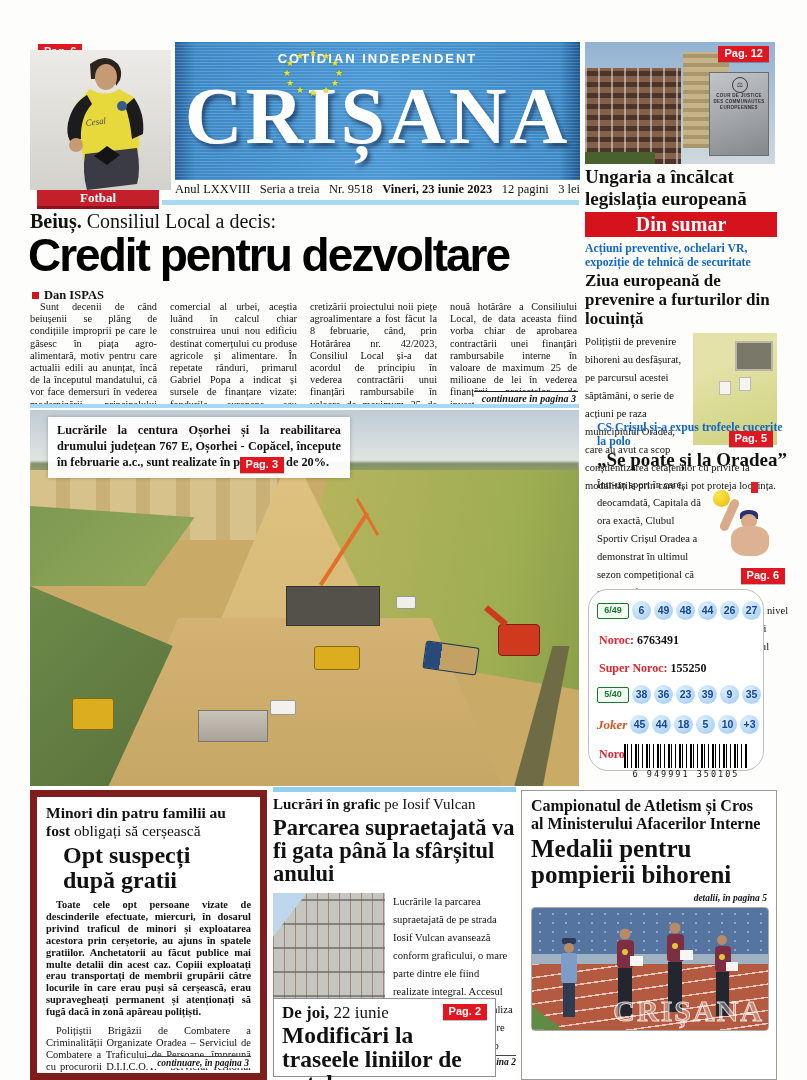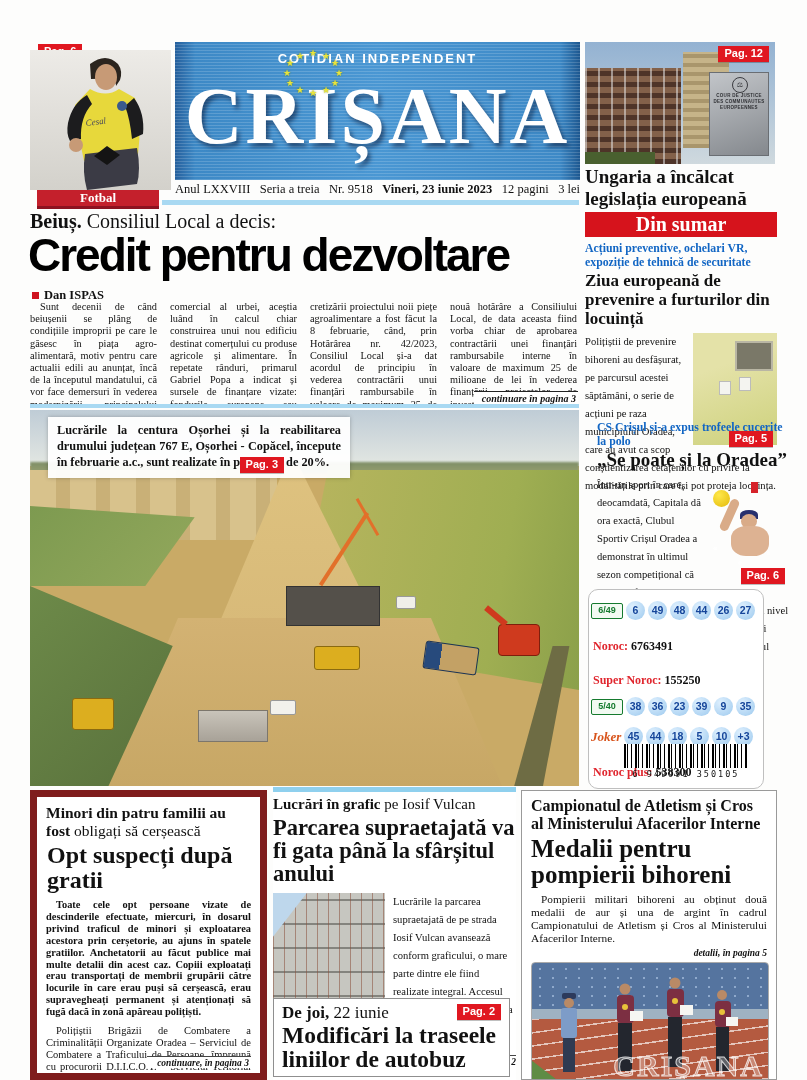--- a/index.html
+++ b/index.html
@@ -84,54 +84,54 @@
   .fig .paper{position:absolute;left:2px;top:18px;width:10px;height:12px;background:#f4f4f0;border:1px solid #bbb;}
   .ph-polo{width:82px;height:106px;background:linear-gradient(180deg,#b9b5ad 0 20%,#7edce e 20%),linear-gradient(180deg,#b9b5ad 0 20%,#6fd0e6 20%,#38b0d6);overflow:hidden;position:relative;}
   .polo-ball{position:absolute;left:6px;top:14px;width:17px;height:17px;border-radius:50%;background:radial-gradient(circle at 35% 30%,#ffe84a,#e3b90a);}
   .polo-flag{position:absolute;left:44px;top:6px;width:7px;height:11px;background:#d6222a;}
   .polo-arm{position:absolute;left:18px;top:22px;width:9px;height:34px;background:#d9ab88;transform:rotate(24deg);border-radius:5px;}
   .polo-head{position:absolute;left:34px;top:38px;width:16px;height:15px;border-radius:50%;background:#d9ab88;}
   .polo-cap{position:absolute;left:33px;top:34px;width:18px;height:9px;border-radius:50% 50% 0 0;background:#27306e;}
   .polo-torso{position:absolute;left:24px;top:50px;width:38px;height:30px;border-radius:40%;background:#ddb292;}
   .foam{position:absolute;inset:55% 0 0 0;background:radial-gradient(circle 3px at 10% 30%,rgba(255,255,255,.8) 0 60%,transparent 61%),radial-gradient(circle 3px at 40% 60%,rgba(255,255,255,.7) 0 60%,transparent 61%),radial-gradient(circle 3px at 75% 40%,rgba(255,255,255,.7) 0 60%,transparent 61%),radial-gradient(circle 4px at 60% 80%,rgba(255,255,255,.6) 0 60%,transparent 61%);}
   
-  .lottery{left:588px;top:589px;width:176px;background:#fff;border:1px solid #bfbfbf;border-radius:10px;padding:9px 2px 8px;box-sizing:border-box;font-family:"Liberation Sans",sans-serif;}
+  .lottery{left:588px;top:589px;width:176px;background:#fff;border:1px solid #bfbfbf;border-radius:20px;padding:9px 8px 8px;box-sizing:border-box;font-family:"Liberation Sans",sans-serif;}
   .lot-row{display:flex;align-items:center;gap:3px;margin:2px 0;}
   .lot-logo{width:30px;height:14px;border:1px solid #157a2e;border-radius:2px;color:#157a2e;font:bold 9px/13px "Liberation Sans",sans-serif;text-align:center;background:#f2faf2;flex:0 0 auto;}
   .lot-logo.joker{border:none;background:none;color:#d8541c;font:bold italic 13px/14px "Liberation Serif",serif;}
   .ball{width:19px;height:19px;border-radius:50%;background:radial-gradient(circle at 35% 30%,#dff0fe,#9cc9ee);color:#15459a;font:bold 10.5px/19px "Liberation Sans",sans-serif;text-align:center;flex:0 0 auto;}
-  .lot-line{font:bold 12px/16px "Liberation Serif",serif;margin:18px 0 0 2px;}
+  .lot-line{font:bold 12px/16px "Liberation Serif",serif;margin:12px 0 0 2px;}
   .lot-line .lbl{color:#e0262e;}
   .lot-gap{height:7px;}
   
   .barcode{left:618px;top:744px;width:136px;text-align:center;}
   .bars{height:24px;margin:0 6px;background:repeating-linear-gradient(90deg,#000 0 2px,#fff 2px 3px,#000 3px 4px,#fff 4px 7px,#000 7px 8px,#fff 8px 11px);}
   .bc-digits{font:8.5px "DejaVu Sans Mono",monospace;letter-spacing:2px;margin-top:1px;}
   
   .art{box-sizing:border-box;background:#fff;}
   .art-left{left:30px;top:790px;width:237px;height:290px;border:7px solid #7f1d1d;padding:7px 9px;overflow:hidden;}
   .k16 b{font-weight:bold;}
   .k16{font-size:15.5px;line-height:1.15;}
-  .art-left .hl{font:bold 24px/1.05 "Liberation Serif",serif;margin:3px 1px 6px;}
+  .art-left .hl{font:bold 24px/1.05 "Liberation Serif",serif;margin:3px 17px 6px;}
   .lead-bold{font:bold 10.4px/11.9px "Liberation Serif",serif;text-align:justify;text-indent:10px;}
   .body-txt{font-size:10.5px;line-height:12px;text-align:justify;margin-top:7px;text-indent:10px;}
   .foot{position:absolute;right:9px;bottom:5px;font:bold italic 9.5px "Liberation Serif",serif;border-top:1px solid #444;padding:1px 2px 0 10px;background:#fff;}
   .art-mid{left:273px;top:787px;width:243px;height:293px;}
   .mid-bar{height:5px;background:#8fd0ee;margin-bottom:4px;}
   .art-mid .kick{font-size:15px;line-height:1.1;}
   .art-mid .hl{font:bold 22.5px/1.04 "Liberation Serif",serif;margin:3px 0 5px;}
   .mid-flow{overflow:hidden;}
   .ph-parking{float:left;width:112px;height:152px;margin:2px 8px 2px 0;position:relative;overflow:hidden;background:repeating-linear-gradient(0deg,#84847e 0 2px,#c6c6c0 2px 24px),#bcbcb6;}
   .ph-parking::before{content:"";position:absolute;inset:0;background:repeating-linear-gradient(90deg,rgba(138,80,60,.55) 0 1px,rgba(0,0,0,0) 1px 11px);}
   .pk-sky{position:absolute;left:0;top:0;width:34px;height:44px;background:#bed7ec;clip-path:polygon(0 0,100% 0,0 100%);}
   .pk-ground{position:absolute;left:0;bottom:0;right:0;height:26px;background:linear-gradient(180deg,#c9b58d,#b7a075);}
   .pk-bin{position:absolute;left:2px;bottom:18px;width:16px;height:14px;background:#3f5a33;}
   .mid-body{font-size:10.6px;line-height:12.8px;text-align:left;}
   .mid-foot{text-align:right;font:bold italic 9.5px "Liberation Serif",serif;border-top:1px solid #444;display:inline-block;float:right;padding-top:1px;margin-top:2px;}
-  .bus-box{position:absolute;left:0;right:6px;top:211px;height:79px;border:1px solid #8f8f8f;padding:5px 8px;box-sizing:border-box;background:#fff;}
+  .bus-box{position:absolute;left:0;right:20px;top:211px;height:79px;border:1px solid #8f8f8f;padding:5px 8px;box-sizing:border-box;background:#fff;}
   .bus-head{display:flex;justify-content:space-between;align-items:flex-start;font-size:17px;line-height:1.05;}
   .bus-hl{font:bold 23.5px/1.02 "Liberation Serif",serif;margin-top:2px;}
   .art-right{left:521px;top:790px;width:256px;height:290px;border:1px solid #9a9a9a;padding:6px 9px;overflow:hidden;}
   .art-right .kick{font-size:16px;line-height:1.12;font-weight:bold;}
   .art-right .hl{font:bold 25px/1.04 "Liberation Serif",serif;margin:3px 0 5px;}
   .art-right .body{font-size:11.3px;line-height:13.2px;text-align:justify;text-indent:10px;}
   .r-foot{text-align:right;font:bold italic 9.5px "Liberation Serif",serif;margin:2px 0 4px;}
   .ph-track{position:relative;width:236px;height:122px;border:1px solid #aaa;border-radius:4px;overflow:hidden;background:linear-gradient(180deg,#55749f 0 38%,#9fb2c2 38% 46%,#b45a40 46%);}
   .ph-track::before{content:"";position:absolute;left:0;top:0;right:0;height:38%;background:radial-gradient(circle 1.5px at 8px 6px,#8fa9cc 0 60%,transparent 61%);background-size:13px 9px;}
   .track-lanes{position:absolute;left:0;bottom:0;right:0;height:54%;background:repeating-linear-gradient(172deg,rgba(255,255,255,.65) 0 1.5px,rgba(0,0,0,0) 1.5px 13px);}
@@ -368,21 +368,20 @@
     </div>
     <div class="bus-hl">Modificări la traseele liniilor de autobuz</div>
   </div>
 </div>
 
 <div class="art art-right abs">
   <div class="kick">
     <b>Campionatul de Atletism și Cros al</b><span> Ministerului Afacerilor Interne</span>
   </div>
   <div class="hl">Medalii pentru pompierii bihoreni</div>
-  <div class="body">Pompierii militari bihoreni au obținut două medalii de aur și una de argint în cadrul Campionatului de Atletism și Cros al Ministerului Afacerilor Interne.</div>
   <div class="r-foot">detalii, în pagina 5</div>
   <div class="ph-track">
     <div class="track-lanes"></div>
     <div class="track-green"></div>
     <svg width="236" height="122" viewBox="0 0 236 122" style="position:absolute;left:0;top:0;">
       <g>
         <rect x="30" y="30" width="14" height="6" rx="2" fill="#2c3a5c"></rect>
         <circle cx="37" cy="40" r="5" fill="#b98a66"></circle>
         <rect x="29" y="45" width="16" height="30" rx="3" fill="#7d9cc8"></rect>
         <rect x="31" y="75" width="12" height="34" fill="#2e3a52"></rect>

